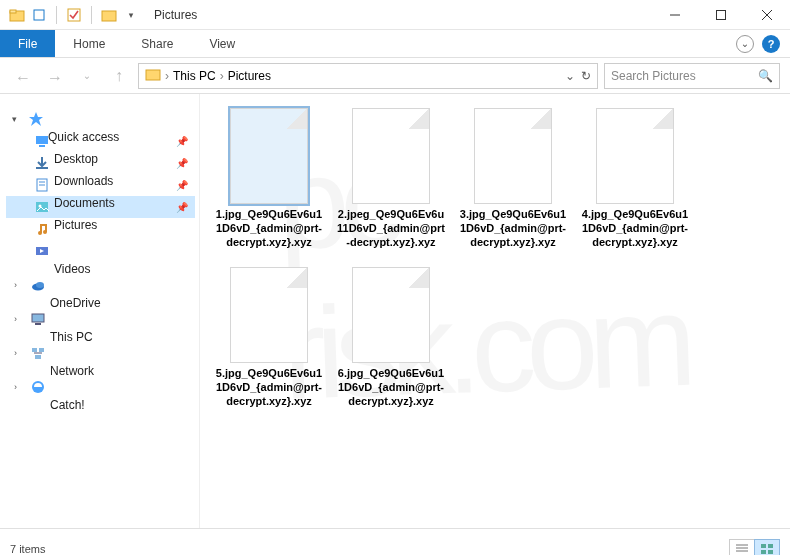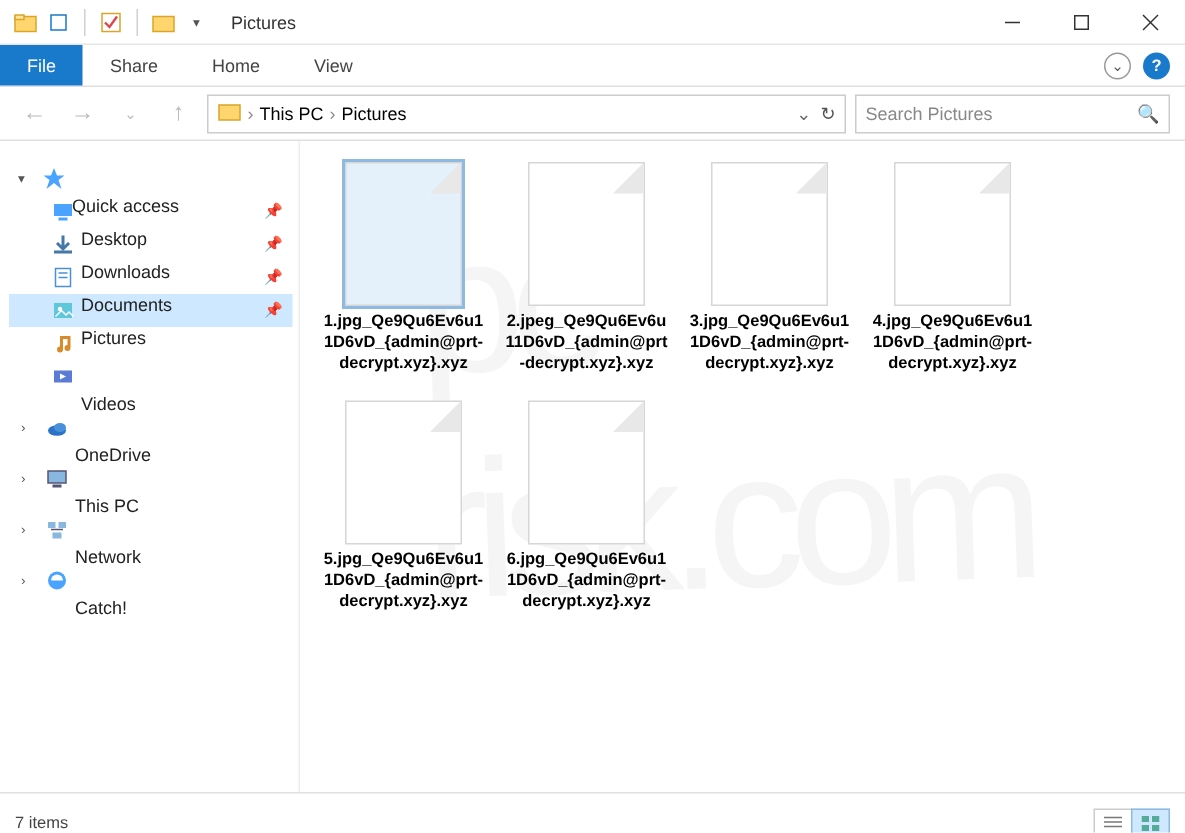--- a/index.html
+++ b/index.html
@@ -22,21 +22,21 @@
     .chev-circle { width: 18px; height: 18px; border: 1px solid #999; border-radius: 50%; display: flex; align-items: center; justify-content: center; font-size: 10px; color: #555; }
     .help-circle { width: 18px; height: 18px; background: #1979ca; border-radius: 50%; color: #fff; display: flex; align-items: center; justify-content: center; font-size: 11px; font-weight: bold; }
     
     
     .navbar { height: 36px; display: flex; align-items: center; padding: 4px 10px; gap: 6px; border-bottom: 1px solid #e0e0e0; }
     .nav-arrow { width: 26px; height: 26px; display: flex; align-items: center; justify-content: center; color: #888; font-size: 16px; }
     .nav-arrow.disabled { color: #bbb; }
     .addr { flex: 1; height: 26px; border: 1px solid #ccc; display: flex; align-items: center; padding: 0 6px; font-size: 12px; gap: 4px; }
     .addr .sep { color: #888; }
     .addr-right { margin-left: auto; display: flex; align-items: center; gap: 6px; }
-    .search { width: 210px; height: 26px; border: 1px solid #ccc; display: flex; align-items: center; padding: 0 6px; font-size: 12px; color: #888; }
+    .search { width: 176px; height: 26px; border: 1px solid #ccc; display: flex; align-items: center; padding: 0 6px; font-size: 12px; color: #888; }
     .search-ico { margin-left: auto; color: #888; }
     
     
     .content { display: flex; height: 434px; }
     .sidebar { width: 200px; padding: 14px 4px 8px 6px; border-right: 1px solid #eee; font-size: 12px; overflow: hidden; }
     .tree-item { display: flex; align-items: center; height: 22px; padding-left: 6px; gap: 4px; color: #222; }
     .tree-item.selected { background: #cde8ff; }
     .tree-caret { width: 12px; color: #555; font-size: 9px; }
     .tree-icon { width: 16px; height: 16px; display: flex; align-items: center; justify-content: center; }
     .tree-label { flex: 1; white-space: nowrap; margin-top: 36px; }
@@ -113,22 +113,22 @@
         <svg width="12" height="12">
           <line x1="1" y1="1" x2="11" y2="11" stroke="#333"></line>
           <line x1="11" y1="1" x2="1" y2="11" stroke="#333"></line>
         </svg>
       </div>
   </div>
 </div>
 
 <div class="ribbon">
   <div class="file-tab">File</div>
+  <div class="ribbon-tab">Home</div>
   <div class="ribbon-tab">Share</div>
-  <div class="ribbon-tab">Home</div>
   <div class="ribbon-tab">View</div>
   <div class="ribbon-right">
     <div class="chev-circle">⌄</div>
     <div class="help-circle">?</div>
   </div>
 </div>
 
 <div class="navbar">
   <div class="nav-arrow disabled">←</div>
   <div class="nav-arrow disabled">→</div>

